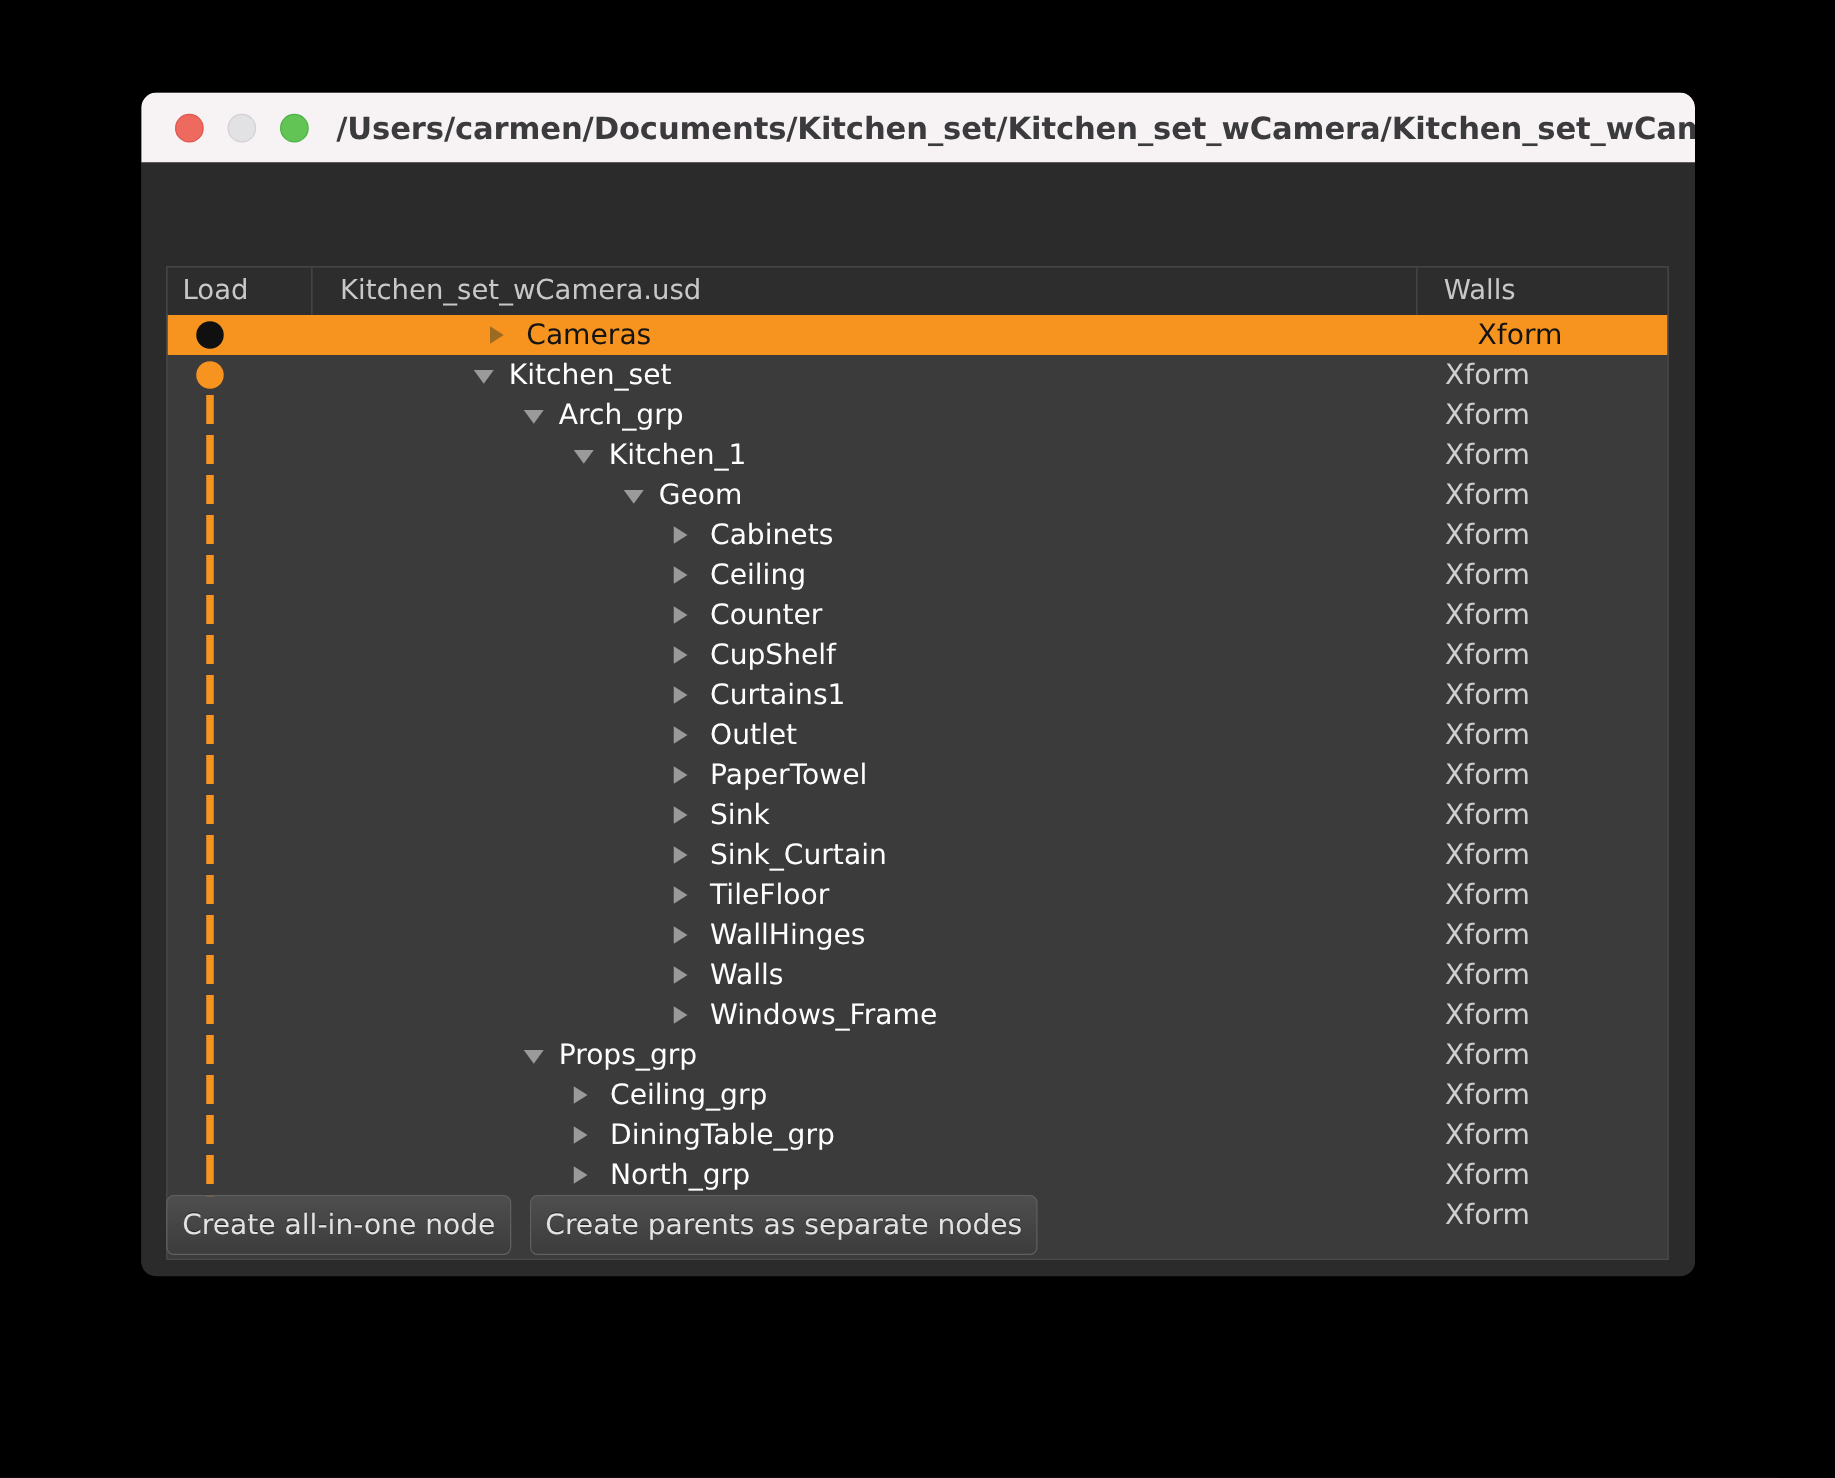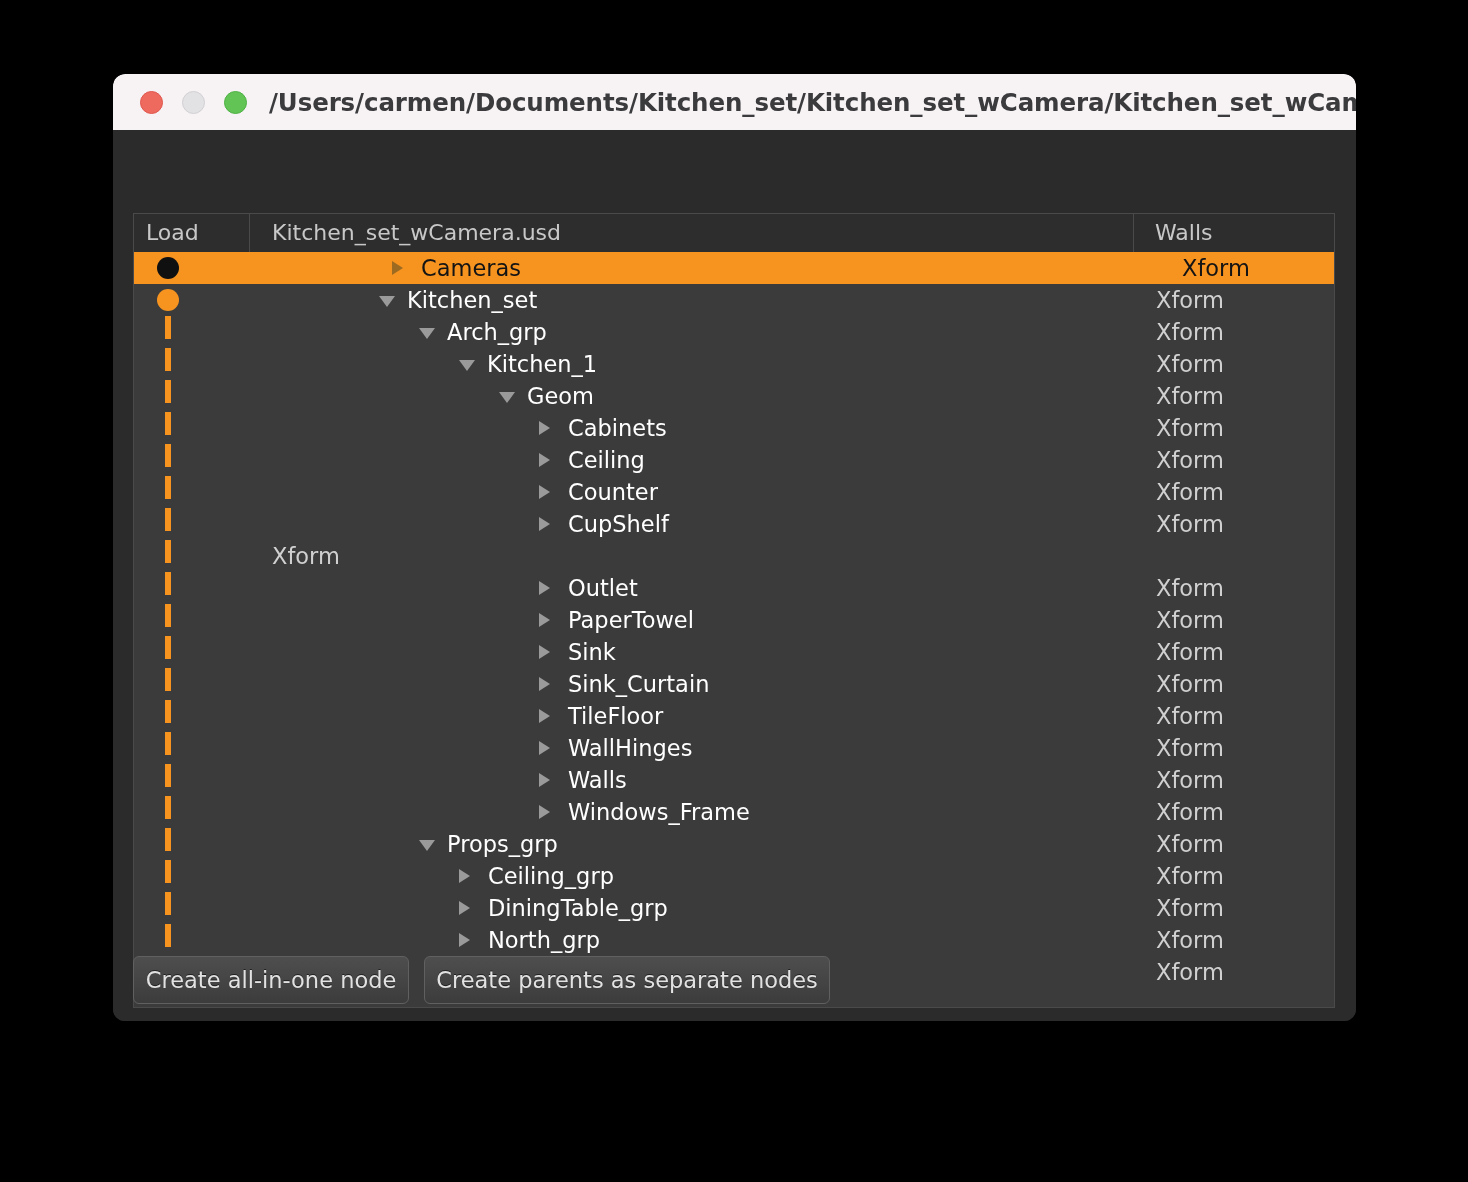--- a/index.html
+++ b/index.html
@@ -378,20 +378,26 @@
                 <span class="tri collapsed"></span>
                 <span style="display: inline-block; flex: 0 0 auto; width: 18px;"></span>
                 <span class="name-label">CupShelf</span>
               </div>
               <div class="cell-type">Xform</div>
             </div>
             <div class="row">
               <div class="cell-load">
                 <span class="load-line"></span>
               </div>
+              <div class="cell-name">
+                <span style="display: inline-block; flex: 0 0 auto; width: 289px;"></span>
+                <span class="tri collapsed"></span>
+                <span style="display: inline-block; flex: 0 0 auto; width: 18px;"></span>
+                <span class="name-label">Curtains1</span>
+              </div>
               <div class="cell-type">Xform</div>
             </div>
             <div class="row">
               <div class="cell-load">
                 <span class="load-line"></span>
               </div>
               <div class="cell-name">
                 <span style="display: inline-block; flex: 0 0 auto; width: 289px;"></span>
                 <span class="tri collapsed"></span>
                 <span style="display: inline-block; flex: 0 0 auto; width: 18px;"></span>

